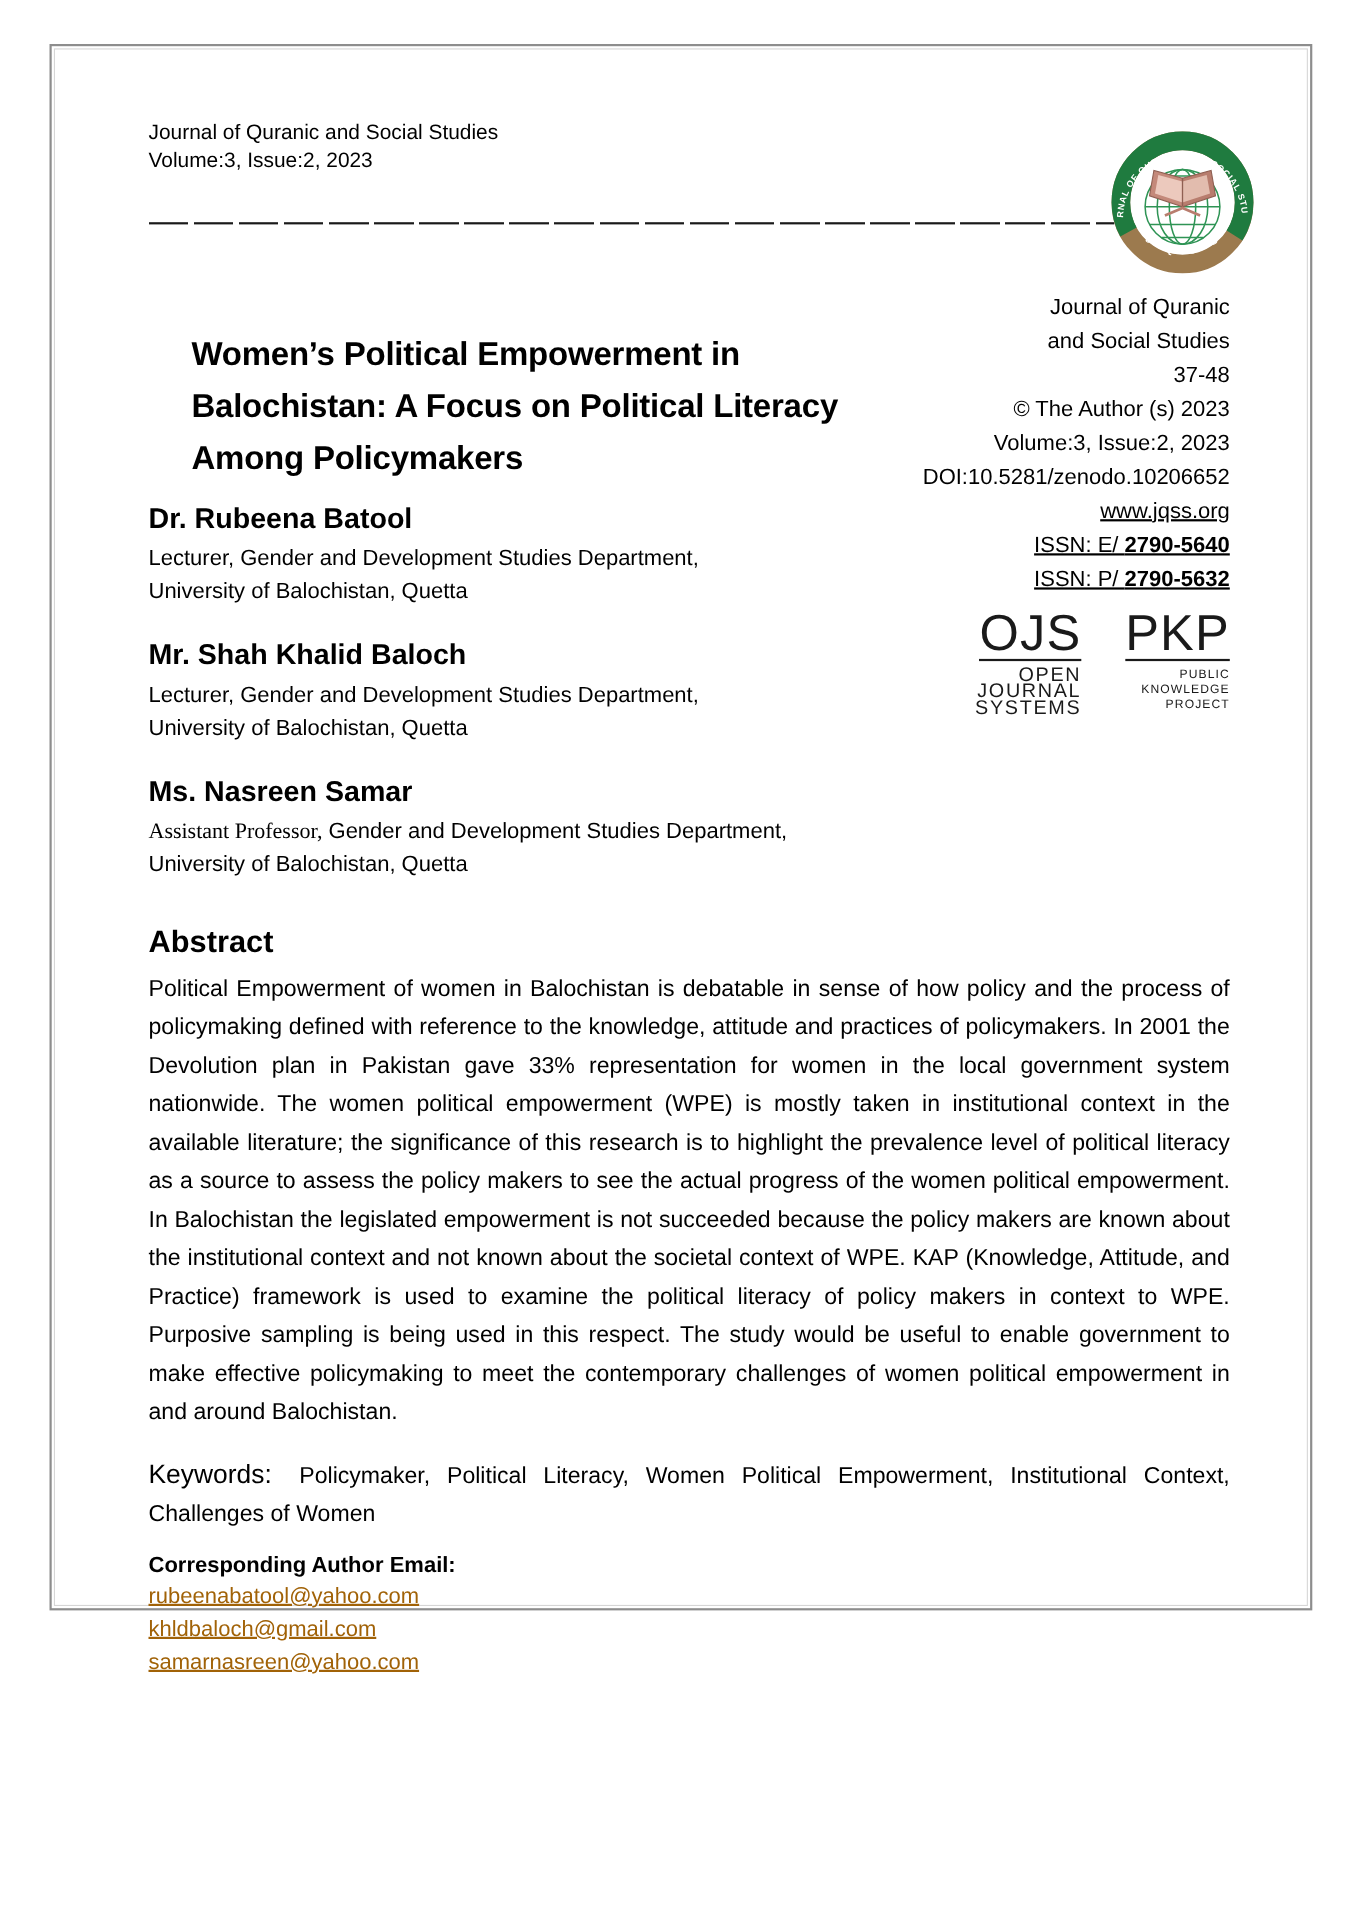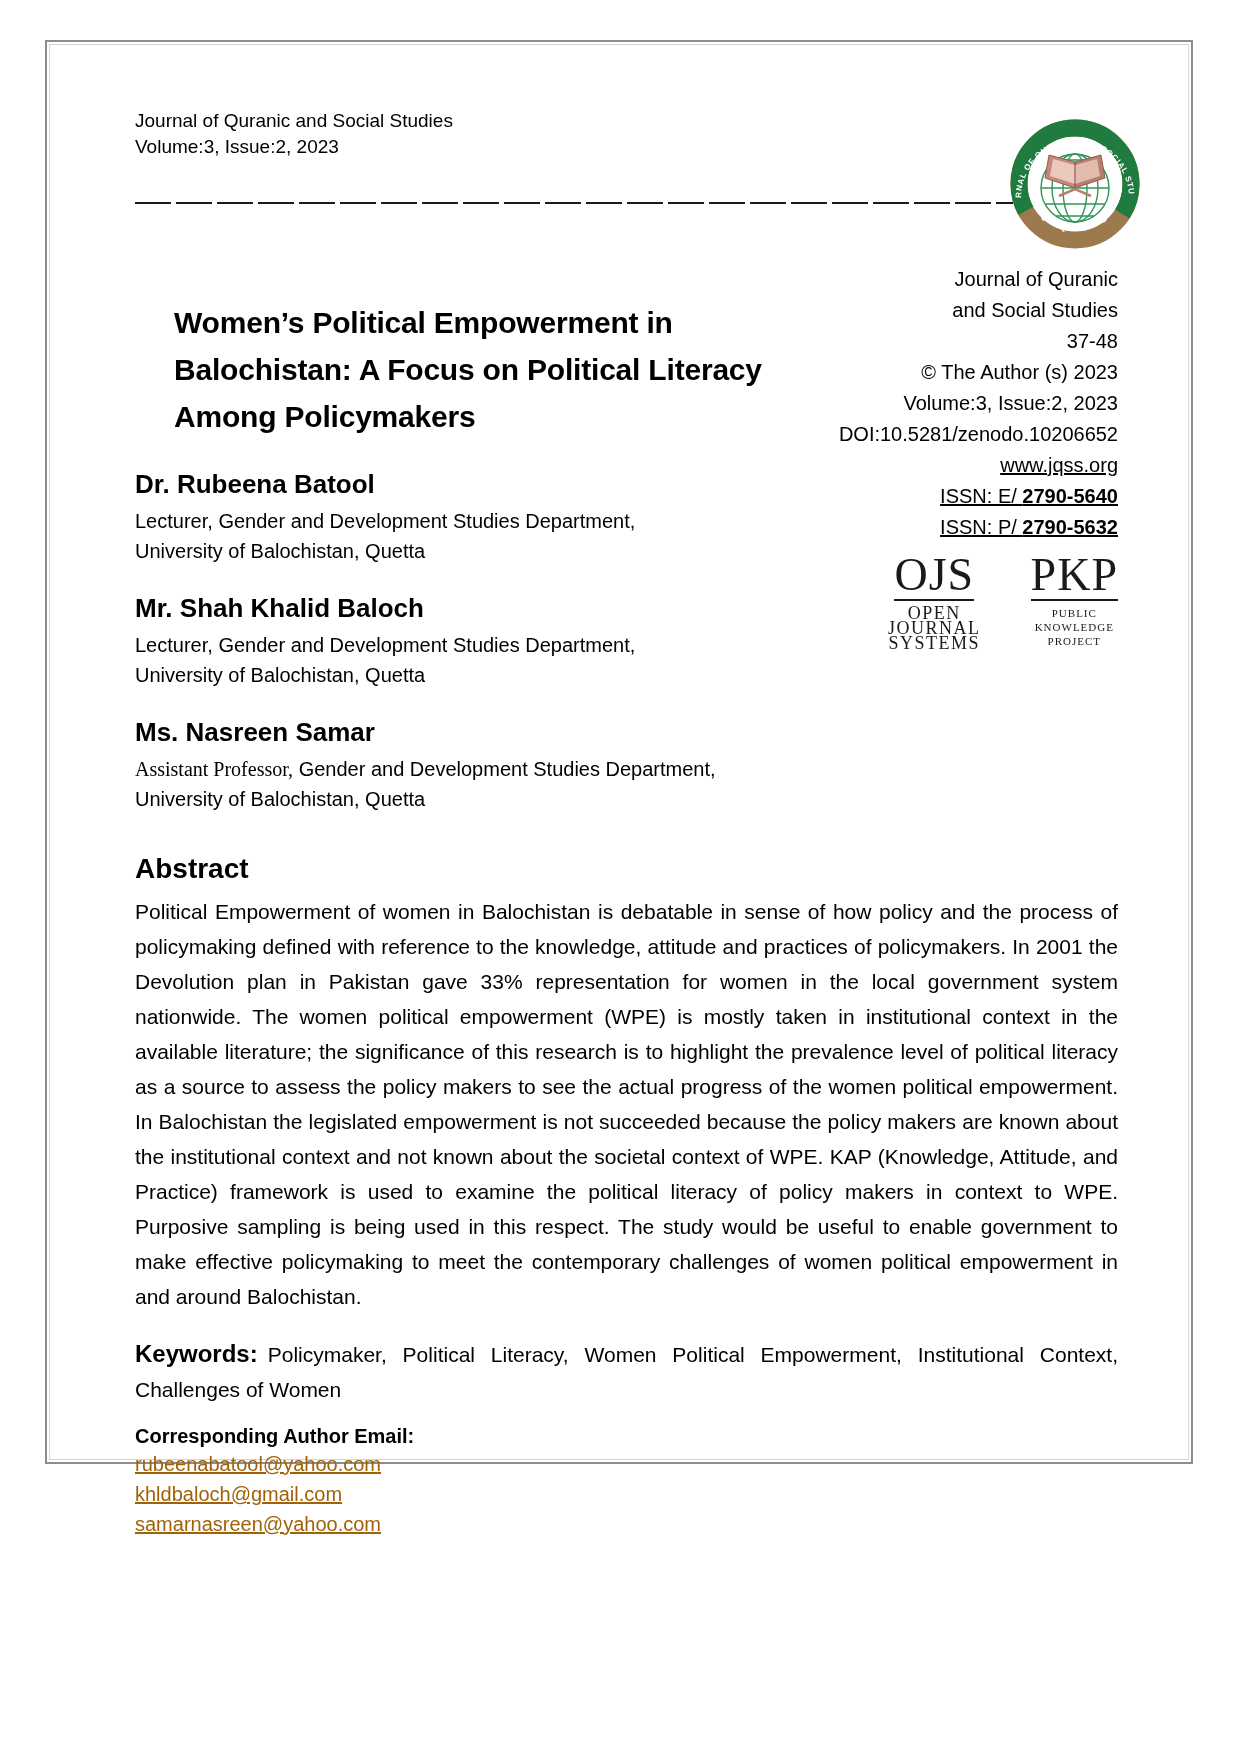--- a/index.html
+++ b/index.html
@@ -24,37 +24,37 @@
     background:repeating-linear-gradient(90deg,#1a1a1a 0 36px,rgba(0,0,0,0) 36px 41px);
   }
   .seal{position:absolute;top:76px;right:50px;width:132px;height:132px;}
   .top-row{display:flex;justify-content:space-between;align-items:flex-start;}
   .main-left{width:660px;}
   .meta-col{width:330px;text-align:right;font-size:20px;line-height:31px;margin-top:60px;}
   .meta-col .u{text-decoration:underline;}
   .title{margin-top:95px;font-size:30px;font-weight:bold;line-height:47px;letter-spacing:-0.2px;}
   .title div{white-space:nowrap;margin-left:39px;}
   .author{margin-top:26px;}
-  .author.first{margin-top:28px;}
+  .author.first{margin-top:15px;}
   .author-name{font-size:26px;font-weight:bold;line-height:32px;}
   .author-affil{font-size:20px;line-height:30px;margin-top:6px;}
   .serif{font-family:"Liberation Serif",serif;}
   .abstract-heading{margin-top:38px;font-size:28px;font-weight:bold;line-height:34px;}
   .abstract-text{margin-top:8px;font-size:21px;line-height:35px;text-align:justify;}
   .keywords{margin-top:22px;font-size:21px;line-height:35px;text-align:justify;}
-  .keywords .kw-label{font-size:24px;font-weight:bold;padding-right:10px;}
+  .keywords .kw-label{font-size:24px;font-weight:normal;padding-right:25px;}
   .correspondence{margin-top:16px;}
   .corr-label{font-size:20px;font-weight:bold;line-height:26px;}
   .email{
     display:block;width:max-content;font-size:20px;line-height:30px;
     color:#a16207;text-decoration:underline;cursor:pointer;
   }
   .logos-row{
-    display:flex;justify-content:flex-end;gap:50px;margin-top:10px;
-    text-align:center;font-family:Liberation Serif, serif;color:#1a1a1a;
+    display:flex;justify-content:flex-end;gap:40px;margin-top:10px;
+    text-align:right;font-family:Liberation Sans, sans-serif;color:#1a1a1a;
   }
   .logo-abbr{
     display:inline-block;font-size:46px;line-height:44px;letter-spacing:1px;
     border-bottom:2px solid #1a1a1a;padding-bottom:2px;
   }
   .logo-sub{margin-top:5px;font-size:18px;line-height:15px;letter-spacing:1.5px;}
   .logo-sub.small{font-size:11px;line-height:14px;letter-spacing:1px;}
 </style>
 </head>
 <body>

